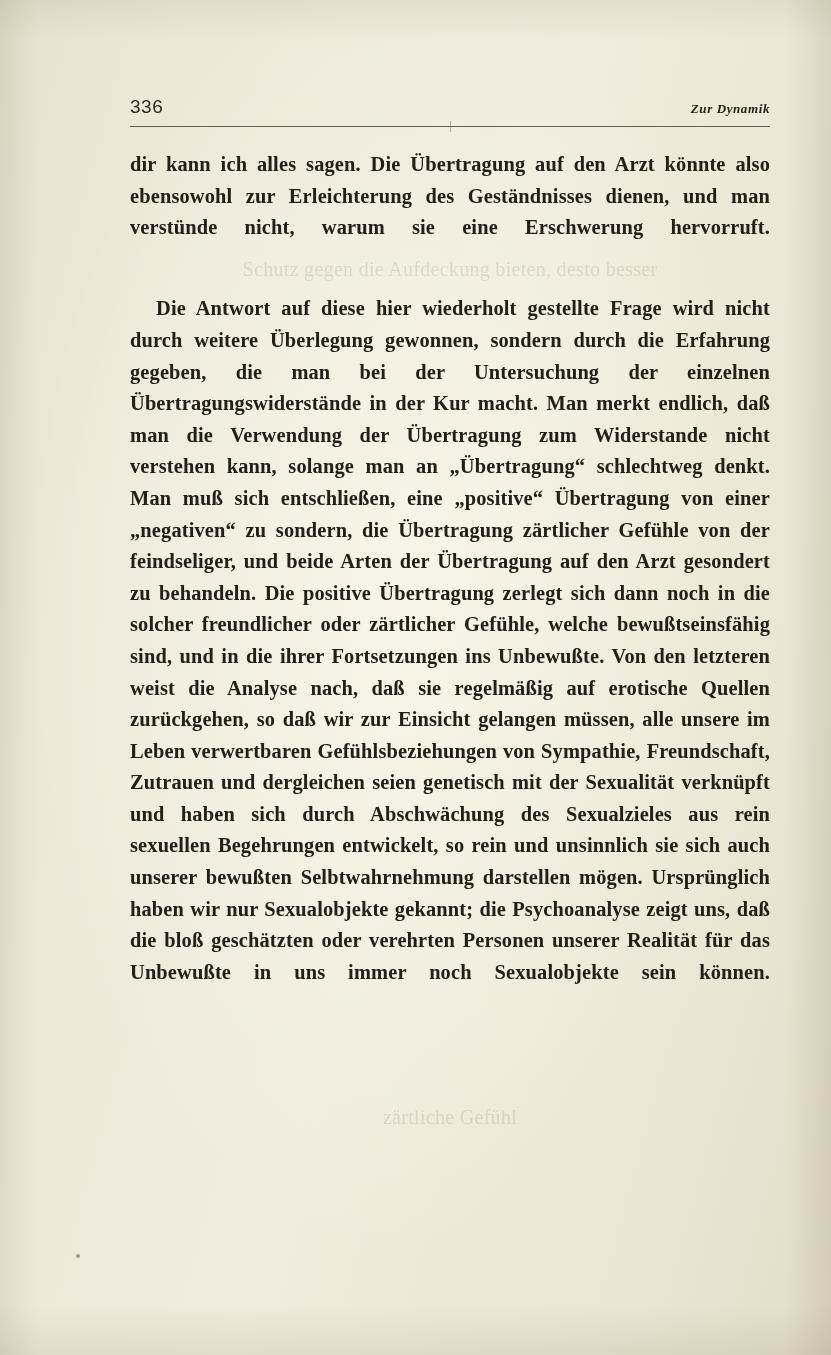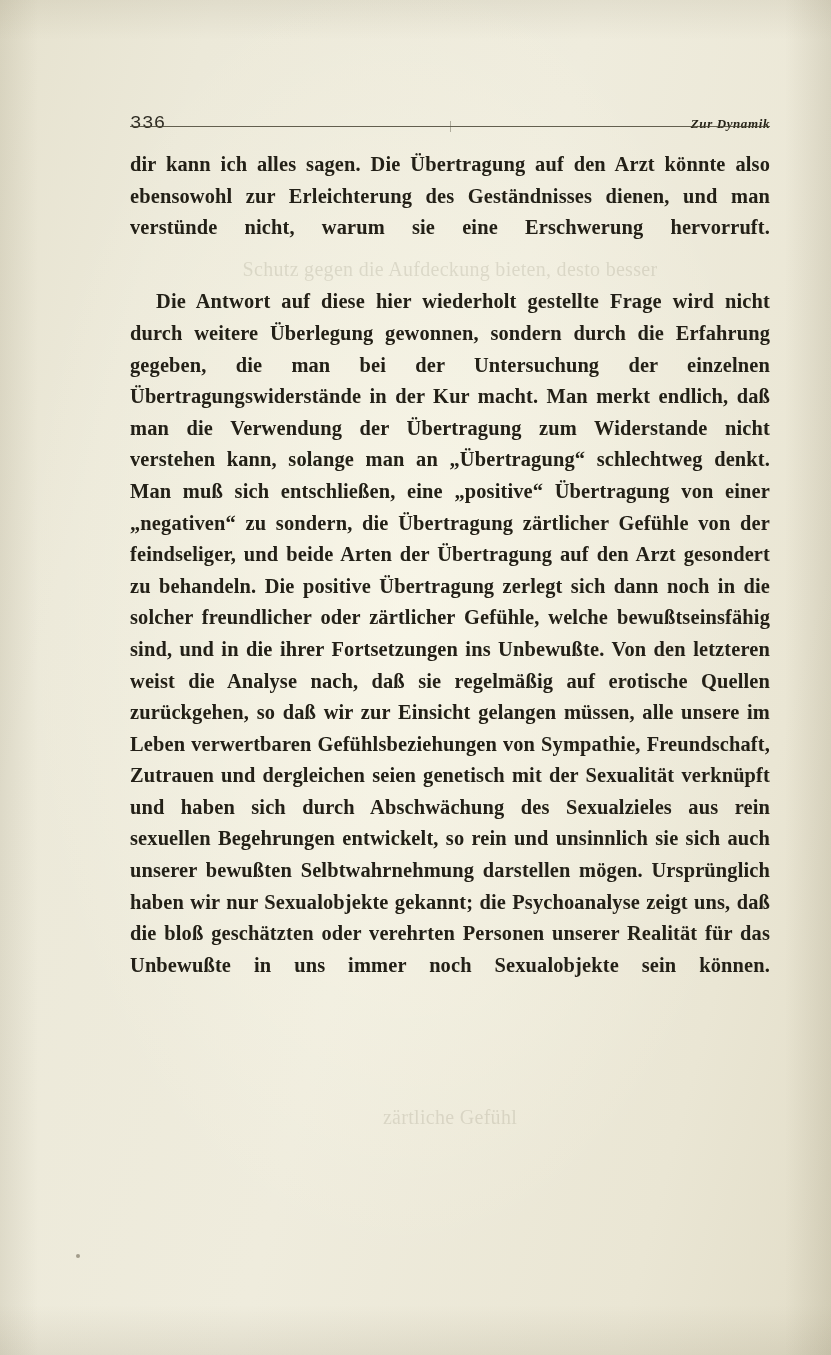--- a/index.html
+++ b/index.html
@@ -47,22 +47,21 @@
     position: relative;
     display: flex;
     align-items: baseline;
     justify-content: space-between;
     height: 28px;
   }
   .folio {
     font-size: 19px;
     color: #2e2b22;
     letter-spacing: 0.5px;
-    font-family: Liberation Mono, monospace;
-    margin-top: 16px;
+    font-family: Liberation Sans, sans-serif;
   }
   .head-title {
     font-size: 13px;
     font-style: italic;
     color: #262318;
     letter-spacing: 0.6px;
     font-weight: bold;
   }
   .head-rule {
     position: absolute;
@@ -93,21 +92,21 @@
     line-height: 31.6px;
     color: #232017;
     text-align: justify;
     text-justify: inter-word;
     letter-spacing: 0.15px;
     word-spacing: 0.6px;
     font-weight: bold;
     -webkit-font-smoothing: antialiased;
   }
   p.para + p.para {
-    margin-top: 11px;
+    margin-top: 18px;
   }
   p.indent {
     text-indent: 26px;
   }
   
   p.para:after {
     content: "";
     display: inline-block;
     width: 100%;
   }

